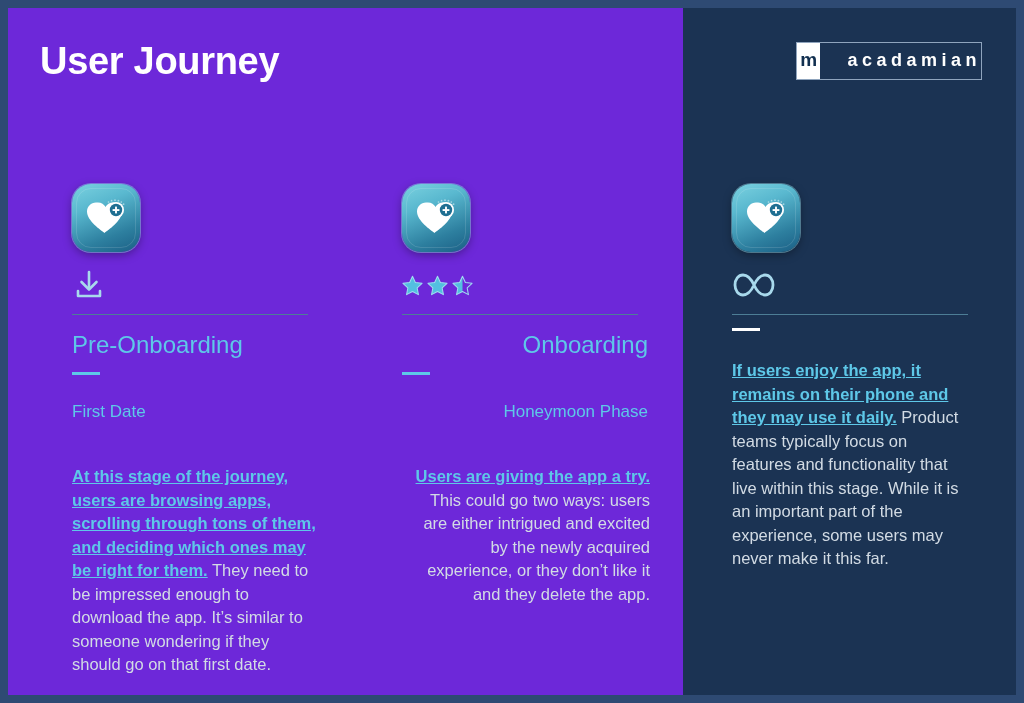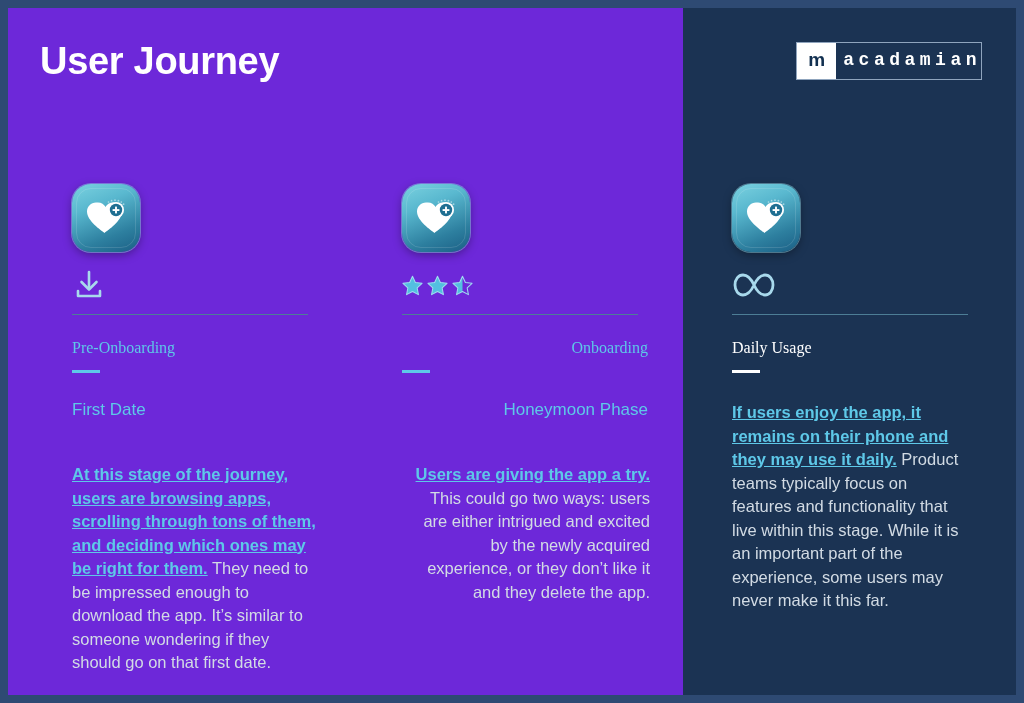--- a/index.html
+++ b/index.html
@@ -71,24 +71,23 @@
     box-sizing: border-box;
   }
   .logo-rest {
     flex: 1;
     color: #ffffff;
     font-size: 18px;
     font-weight: bold;
     letter-spacing: 4.5px;
     display: flex;
     align-items: center;
-    padding-left: 7px;
+    padding-left: 27px;
     padding-bottom: 2px;
     box-sizing: border-box;
-    font-family: Liberation Mono, monospace;
   }
 
   
   .col {
     position: absolute;
     top: 176px;
     width: 246px;
   }
   .col-1 { left: 64px; }
   .col-2 { left: 394px; text-align: right; }
@@ -129,24 +128,23 @@
 
   
   .rule {
     width: 236px;
     height: 1px;
     background: #4d7e96;
     margin-top: 12px;
   }
 
   .col-title {
-    font-size: 16px;
-    margin-top: 24px;
+    font-size: 24px;
+    margin-top: 16px;
     white-space: nowrap;
-    font-family: Liberation Serif, serif;
   }
   .tint  { color: #5ec8e8; }
   .white { color: #ffffff; }
 
   .dash {
     width: 28px;
     height: 3px;
     margin-top: 13px;
   }
   .dash.tint  { background: #5ec8e8; }
@@ -285,21 +283,20 @@
           <circle cx="40.6" cy="8.2" r="0.85"></circle>
         </g>
       </svg>
     </div>
     <div class="glyph-row">
       <svg width="44" height="28" viewBox="0 0 44 28">
         <path d="M22 14 C18.5 6.5 14.5 4 11 4 C6.3 4 3 8.4 3 14 C3 19.6 6.3 24 11 24 C14.5 24 18.5 21.5 22 14 C25.5 6.5 29.5 4 33 4 C37.7 4 41 8.4 41 14 C41 19.6 37.7 24 33 24 C29.5 24 25.5 21.5 22 14 Z" fill="none" stroke="#a8d9ec" stroke-width="2.8" stroke-linecap="round"></path>
       </svg>
     </div>
     <div class="rule"></div>
-    <div class="col-title white">Daily Usage</div>
     <div class="dash white"></div>
     <div class="body-text">
       <span class="lead">If users enjoy the app, it remains on their phone and they may use it daily.</span>
       <span>Product teams typically focus on features and functionality that live within this stage. While it is an important part of the experience, some users may never make it this far.</span>
     </div>
   </div>
 
 </div>
 
 </body></html>

